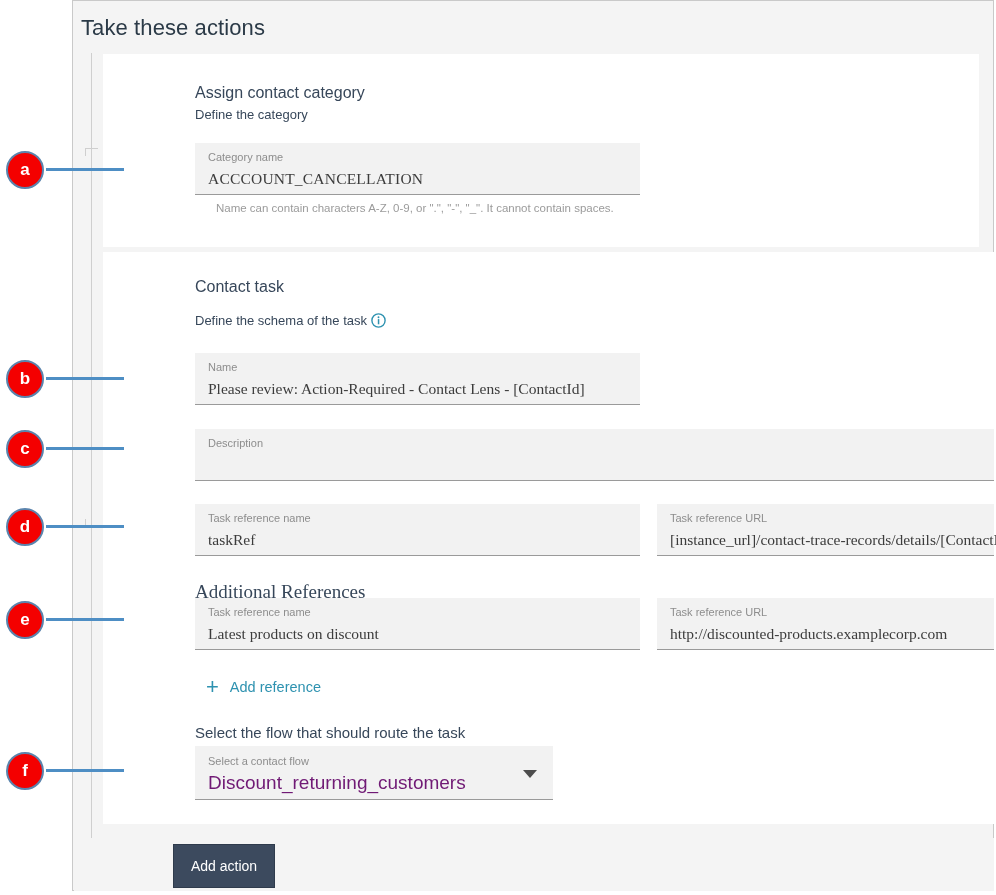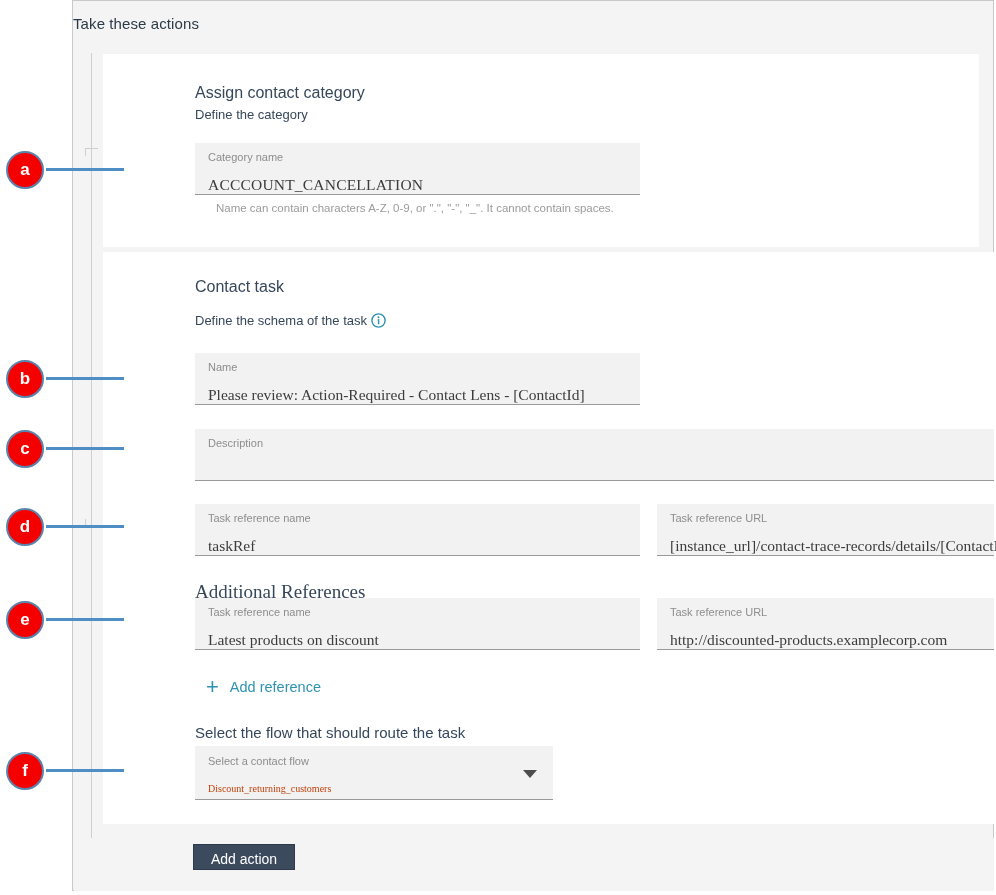--- a/index.html
+++ b/index.html
@@ -30,23 +30,23 @@
   #panel-header {
     position: absolute;
     left: 0; top: 0;
     width: 100%;
     height: 52px;
     background: #f4f4f4;
     box-sizing: border-box;
   }
   #panel-title {
     position: absolute;
-    left: 0;
+    left: 8px;
     top: 14px;
-    font-size: 15px;
+    font-size: 22px;
     color: #2b3a47;
     letter-spacing: .1px;
     text-align: center;
   }
 
   
   #rail {
     position: absolute;
     left: 1px;
     top: 52px;
@@ -119,21 +119,21 @@
     color: #8d8d8d;
     line-height: 14px;
     display: block;
   }
   .field-value {
     font-family: "Liberation Serif", serif;
     font-size: 15.5px;
     color: #3c3c3c;
     line-height: 22px;
     display: block;
-    margin-top: 10px;
+    margin-top: 4px;
     white-space: nowrap;
   }
   .field-value.mono-ish {
     letter-spacing: .2px;
   }
   .field-hint {
     position: absolute;
     font-size: 11.5px;
     color: #9b9b9b;
     line-height: 14px;
@@ -178,23 +178,23 @@
     top: 745px;
     width: 358px;
     height: 54px;
     background: #f2f2f2;
     border-bottom: 1px solid #9a9a9a;
     box-sizing: border-box;
     padding: 8px 13px 0 13px;
     cursor: pointer;
   }
   #flow-select .field-value {
-    font-family: Liberation Serif, serif;
-    font-size: 10px;
-    color: #c2410c;
+    font-family: Liberation Sans, sans-serif;
+    font-size: 19px;
+    color: #701a75;
   }
   .caret {
     position: absolute;
     right: 16px;
     top: 24px;
     width: 0; height: 0;
     border-left: 7px solid transparent;
     border-right: 7px solid transparent;
     border-top: 8px solid #4d4d4d;
   }
@@ -206,30 +206,29 @@
     top: 837px;
     width: 920px;
     height: 53px;
     background: #f4f4f4;
   }
   #add-action-button {
     position: absolute;
     left: 100px;
     top: 843px;
     width: 102px;
-    height: 26px;
+    height: 44px;
     background: #3c4a5e;
     border: 1px solid #2f3b4c;
     color: #ffffff;
     font-size: 14px;
     font-family: "Liberation Sans", sans-serif;
     cursor: pointer;
     padding: 0;
     line-height: 28px;
-    margin-left: 20px;
   }
 
   
   .callout {
     position: absolute;
     left: 6px;
     width: 38px;
     height: 38px;
     border-radius: 50%;
     background: #f40000;

